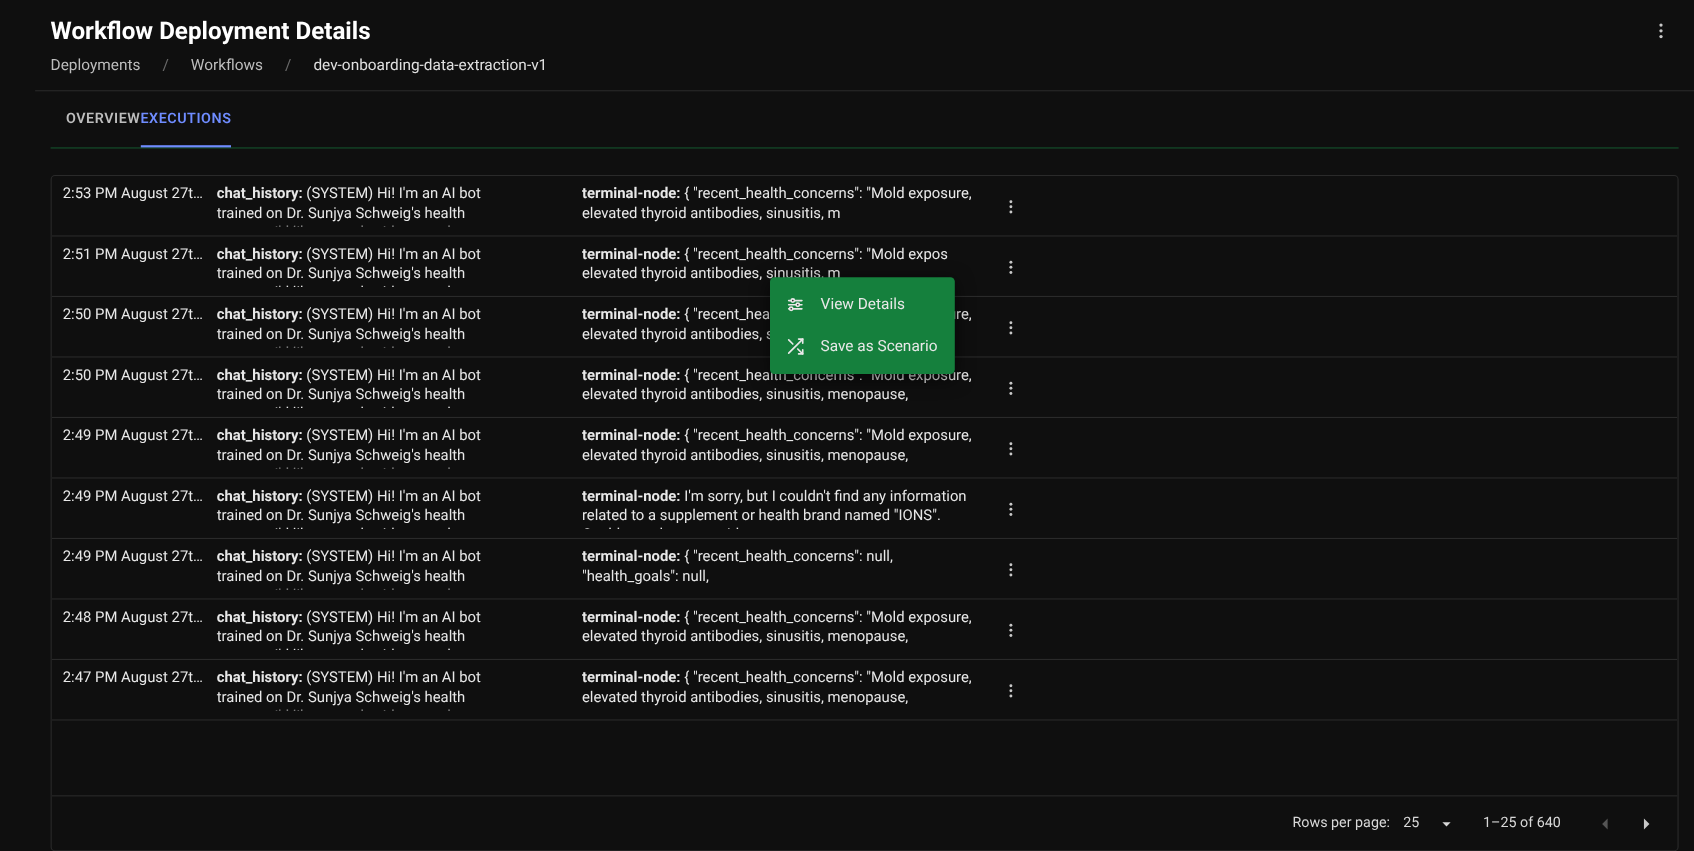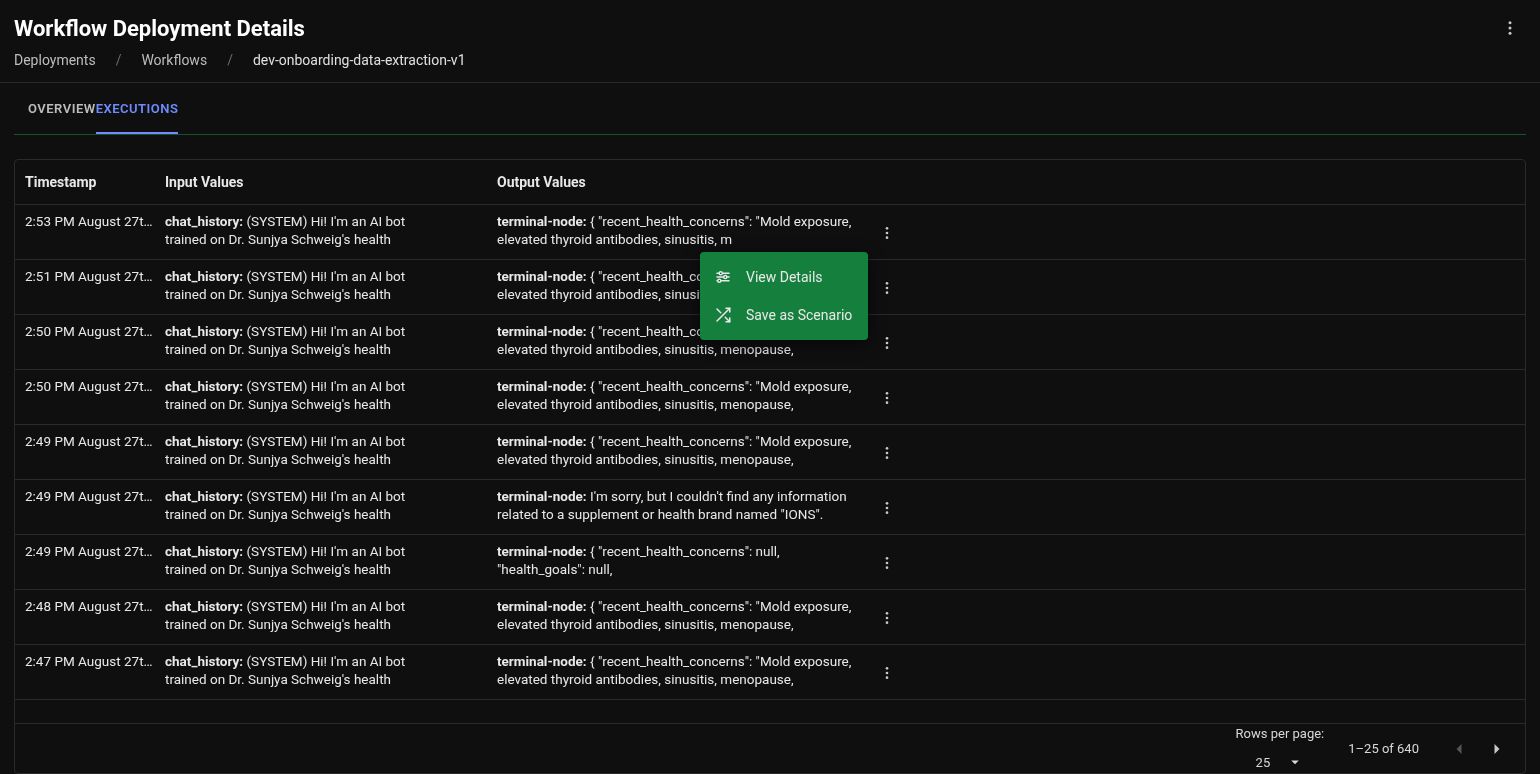--- a/index.html
+++ b/index.html
@@ -11,20 +11,21 @@
     font-size: 14px;
     height: 100%;
     overflow: hidden;
   }
   .page {
     width: 1540px;
     height: 774px;
     position: relative;
     display: flex;
     flex-direction: column;
+    padding-left: 32px;
   }
   .header {
     display: flex;
     align-items: center;
     justify-content: space-between;
     padding: 12px 14px 0 14px;
   }
   .title {
     font-size: 22px;
     font-weight: 700;
@@ -134,21 +135,21 @@
     display: flex;
     align-items: center;
     justify-content: flex-end;
     gap: 24px;
     padding: 10px 12px;
     height: 50px;
     border-top: 1px solid #2a2a2a;
     font-size: 13px;
     color: #d8d8d8;
   }
-  .rpp { display: flex; align-items: center; gap: 12px; flex-direction: column; }
+  .rpp { display: flex; align-items: center; gap: 12px; }
   .select {
     display: flex; align-items: center; gap: 16px;
     cursor: pointer;
   }
   .pager { display: flex; align-items: center; gap: 6px; }
   .pager .icon-btn.disabled { color: #555; cursor: default; }
   
   .menu {
     position: absolute;
     top: 252px;
@@ -194,26 +195,20 @@
     <span class="sep">/</span>
     <span class="crumb current">dev-onboarding-data-extraction-v1</span>
   </div>
 
   <div class="tabs">
     <div class="tab">OVERVIEW</div>
     <div class="tab active">EXECUTIONS</div>
   </div>
 
   <div class="table-wrap">
-    <div class="thead">
-      <div class="col-ts">Timestamp</div>
-      <div class="col-in">Input Values</div>
-      <div class="col-out">Output Values</div>
-      <div class="col-act"></div>
-    </div>
     <div class="tbody" id="tbody">
         <div class="row">
           <div class="cell-ts">2:53 PM August 27th…</div>
           <div class="cell-in"><span class="kb">chat_history:</span> (SYSTEM) Hi! I'm an AI bot trained on Dr. Sunjya Schweig's health content. I'd like to work with you to learn about your health history</div>
           <div class="cell-out"><span class="kb">terminal-node:</span> { "recent_health_concerns": "Mold exposure, elevated thyroid antibodies, sinusitis, m</div>
           <div class="cell-act">
             <div class="icon-btn">
               <svg width="16" height="16" viewBox="0 0 24 24" fill="currentColor">
                 <circle cx="12" cy="5" r="2"></circle>
                 <circle cx="12" cy="12" r="2"></circle>

